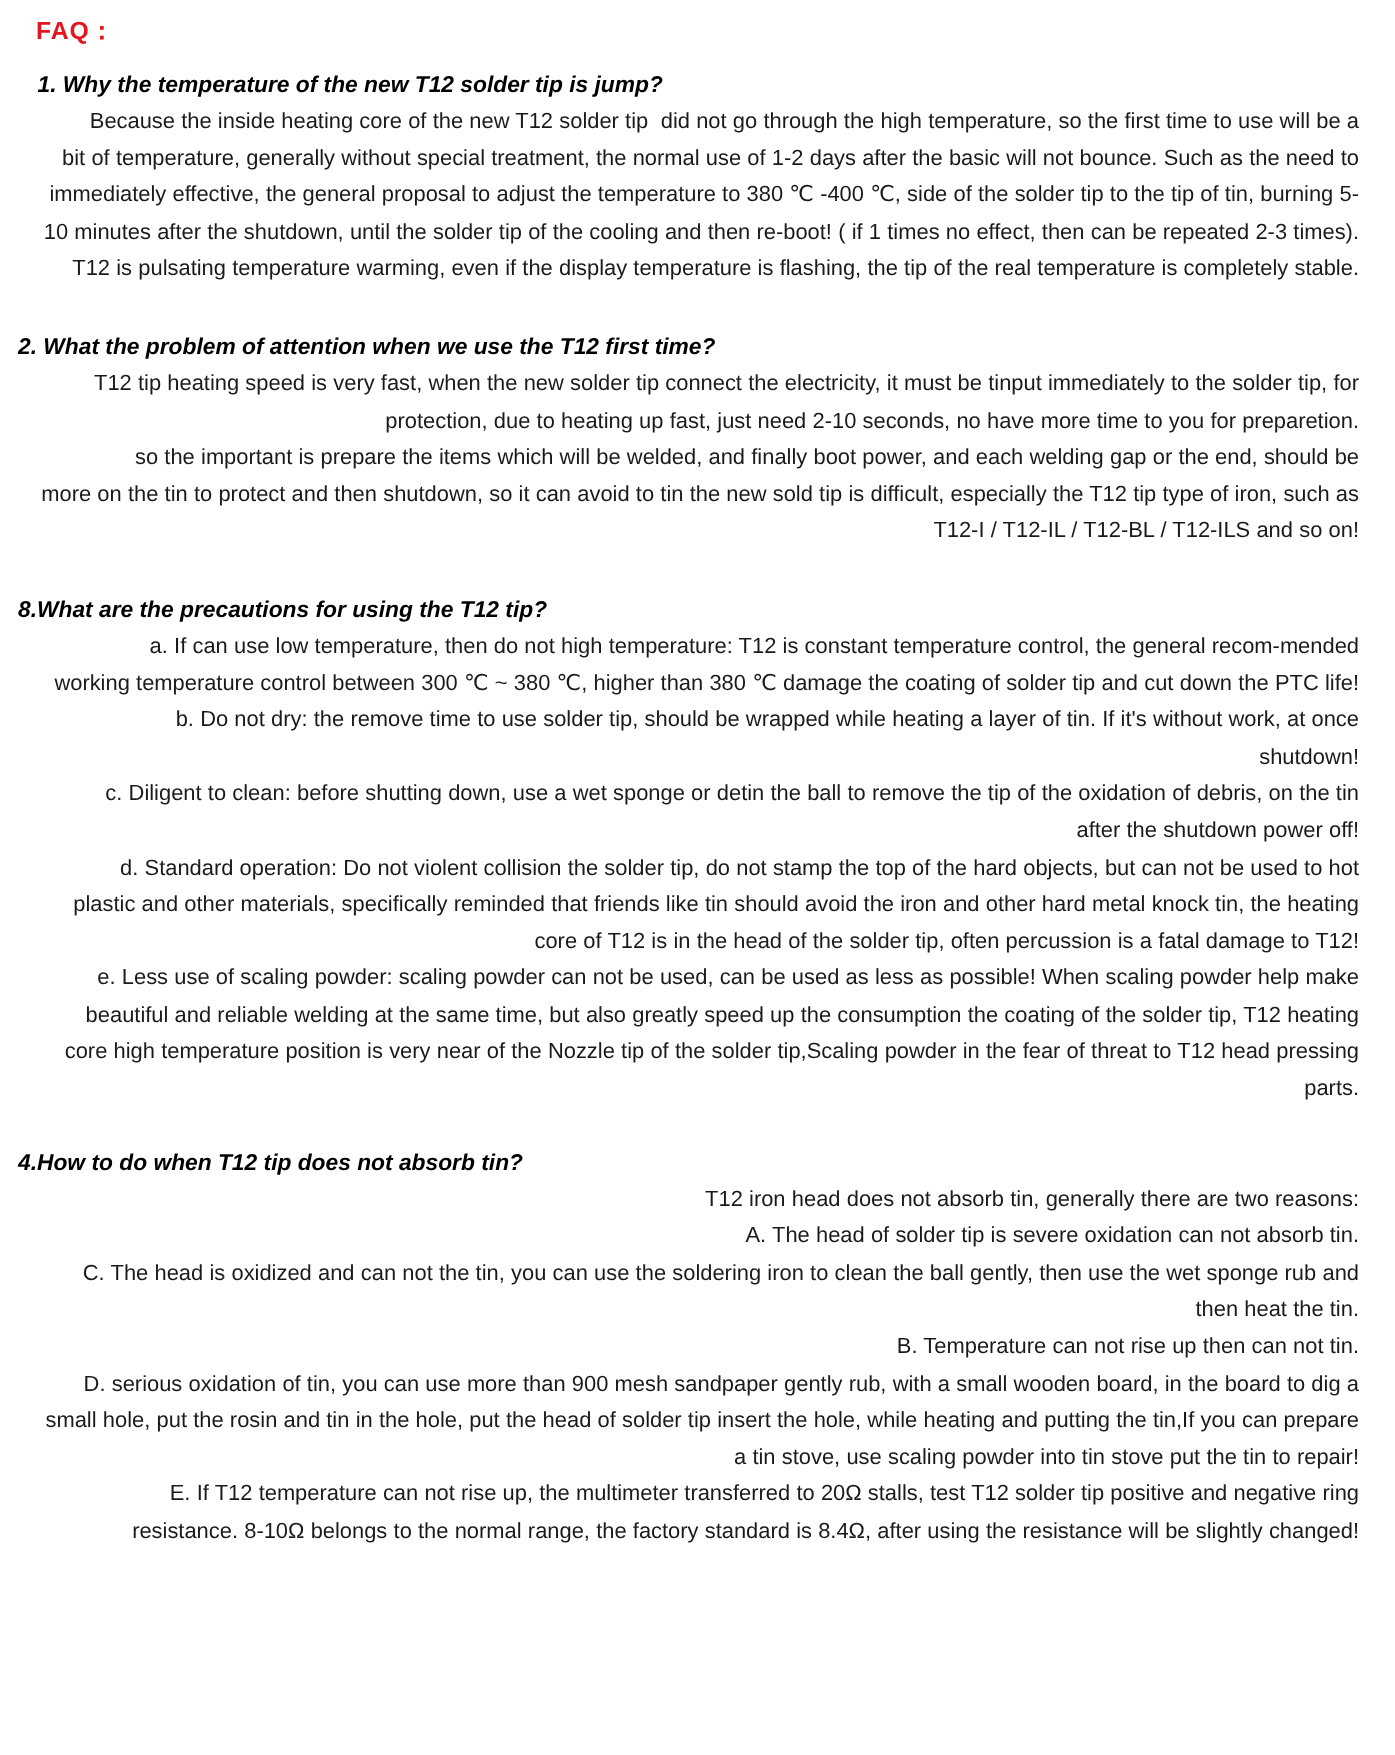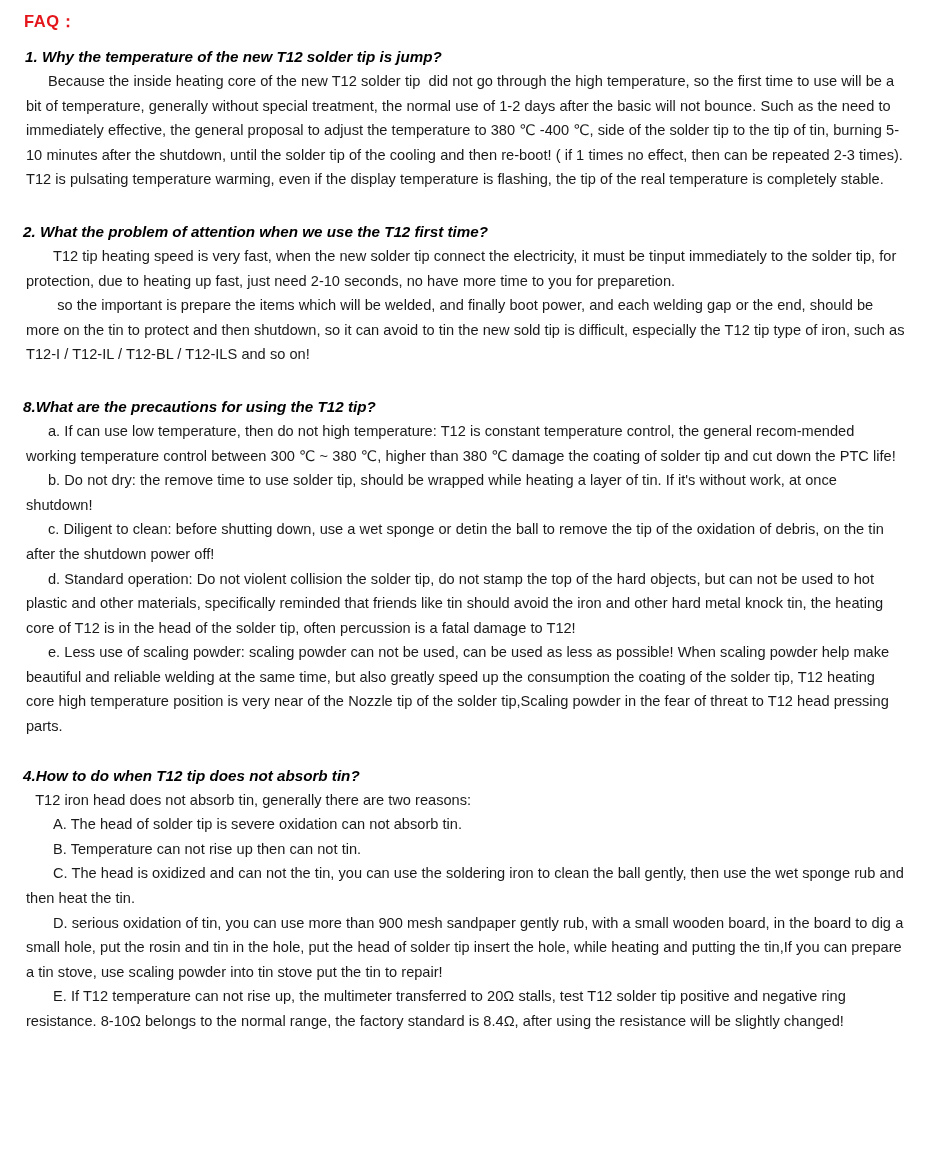--- a/index.html
+++ b/index.html
@@ -46,28 +46,28 @@
     font-size: 15.2px;
     font-weight: bold;
     font-style: italic;
     line-height: 25px;
     color: #000000;
     margin: 0;
     padding-left: 25px;
     white-space: pre-wrap;
   }
   .q-head.tight {
-    padding-left: 23px;
+    padding-left: 12px;
   }
   p.para {
     font-size: 14.6px;
     line-height: 24.6px;
     margin: 0;
     padding: 0 24px 0 26px;
-    text-align: left;
+    text-align: right;
     white-space: pre-wrap;
     word-spacing: 0.1px;
   }
   p.para.indent {
     text-indent: 22px;
   }
   p.para.indent-lg {
     text-indent: 27px;
   }
   p.para.nopad-indent {
@@ -108,20 +108,20 @@
       <p class="para indent">d. Standard operation: Do not violent collision the solder tip, do not stamp the top of the hard objects, but can not be used to hot plastic and other materials, specifically reminded that friends like tin should avoid the iron and other hard metal knock tin, the heating core of T12 is in the head of the solder tip, often percussion is a fatal damage to T12!</p>
       <p class="para indent">e. Less use of scaling powder: scaling powder can not be used, can be used as less as possible! When scaling powder help make beautiful and reliable welding at the same time, but also greatly speed up the consumption the coating of the solder tip, T12 heating core high temperature position is very near of the Nozzle tip of the solder tip,Scaling powder in the fear of threat to T12 head pressing parts.</p>
     </div>
 
     <div class="gap-md"></div>
 
     <div class="section">
       <div class="q-head tight">4.How to do when T12 tip does not absorb tin?</div>
       <p class="para nopad-indent"> T12 iron head does not absorb tin, generally there are two reasons:</p>
       <p class="para indent-lg">A. The head of solder tip is severe oxidation can not absorb tin.</p>
+      <p class="para indent-lg">C. The head is oxidized and can not the tin, you can use the soldering iron to clean the ball gently, then use the wet sponge rub and then heat the tin.</p>
       <p class="para indent-lg">B. Temperature can not rise up then can not tin.</p>
-      <p class="para indent-lg">C. The head is oxidized and can not the tin, you can use the soldering iron to clean the ball gently, then use the wet sponge rub and then heat the tin.</p>
       <p class="para indent-lg">D. serious oxidation of tin, you can use more than 900 mesh sandpaper gently rub, with a small wooden board, in the board to dig a small hole, put the rosin and tin in the hole, put the head of solder tip insert the hole, while heating and putting the tin,If you can prepare a tin stove, use scaling powder into tin stove put the tin to repair!</p>
       <p class="para indent-lg">E. If T12 temperature can not rise up, the multimeter transferred to 20Ω stalls, test T12 solder tip positive and negative ring resistance. 8-10Ω belongs to the normal range, the factory standard is 8.4Ω, after using the resistance will be slightly changed!</p>
     </div>
 
   </div>
 </div>
 
 </body></html>

